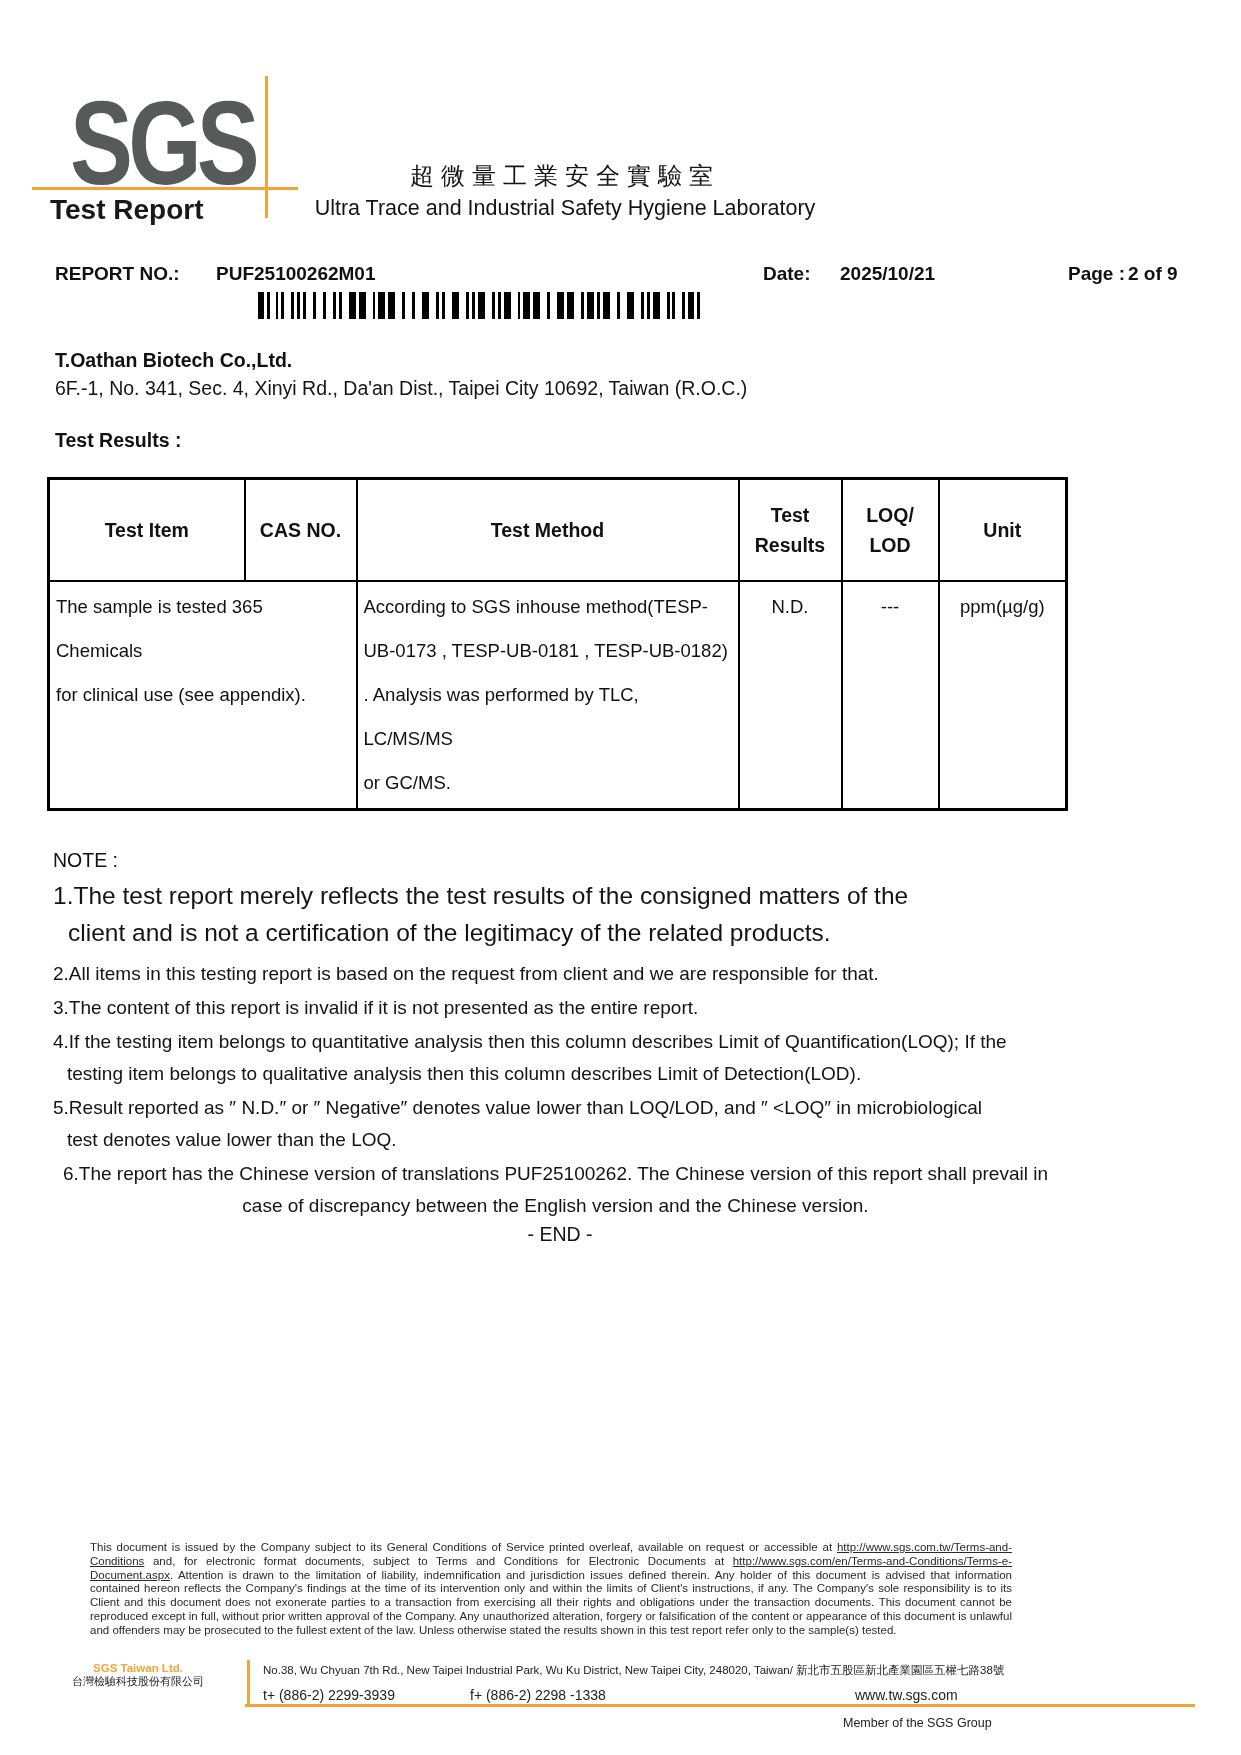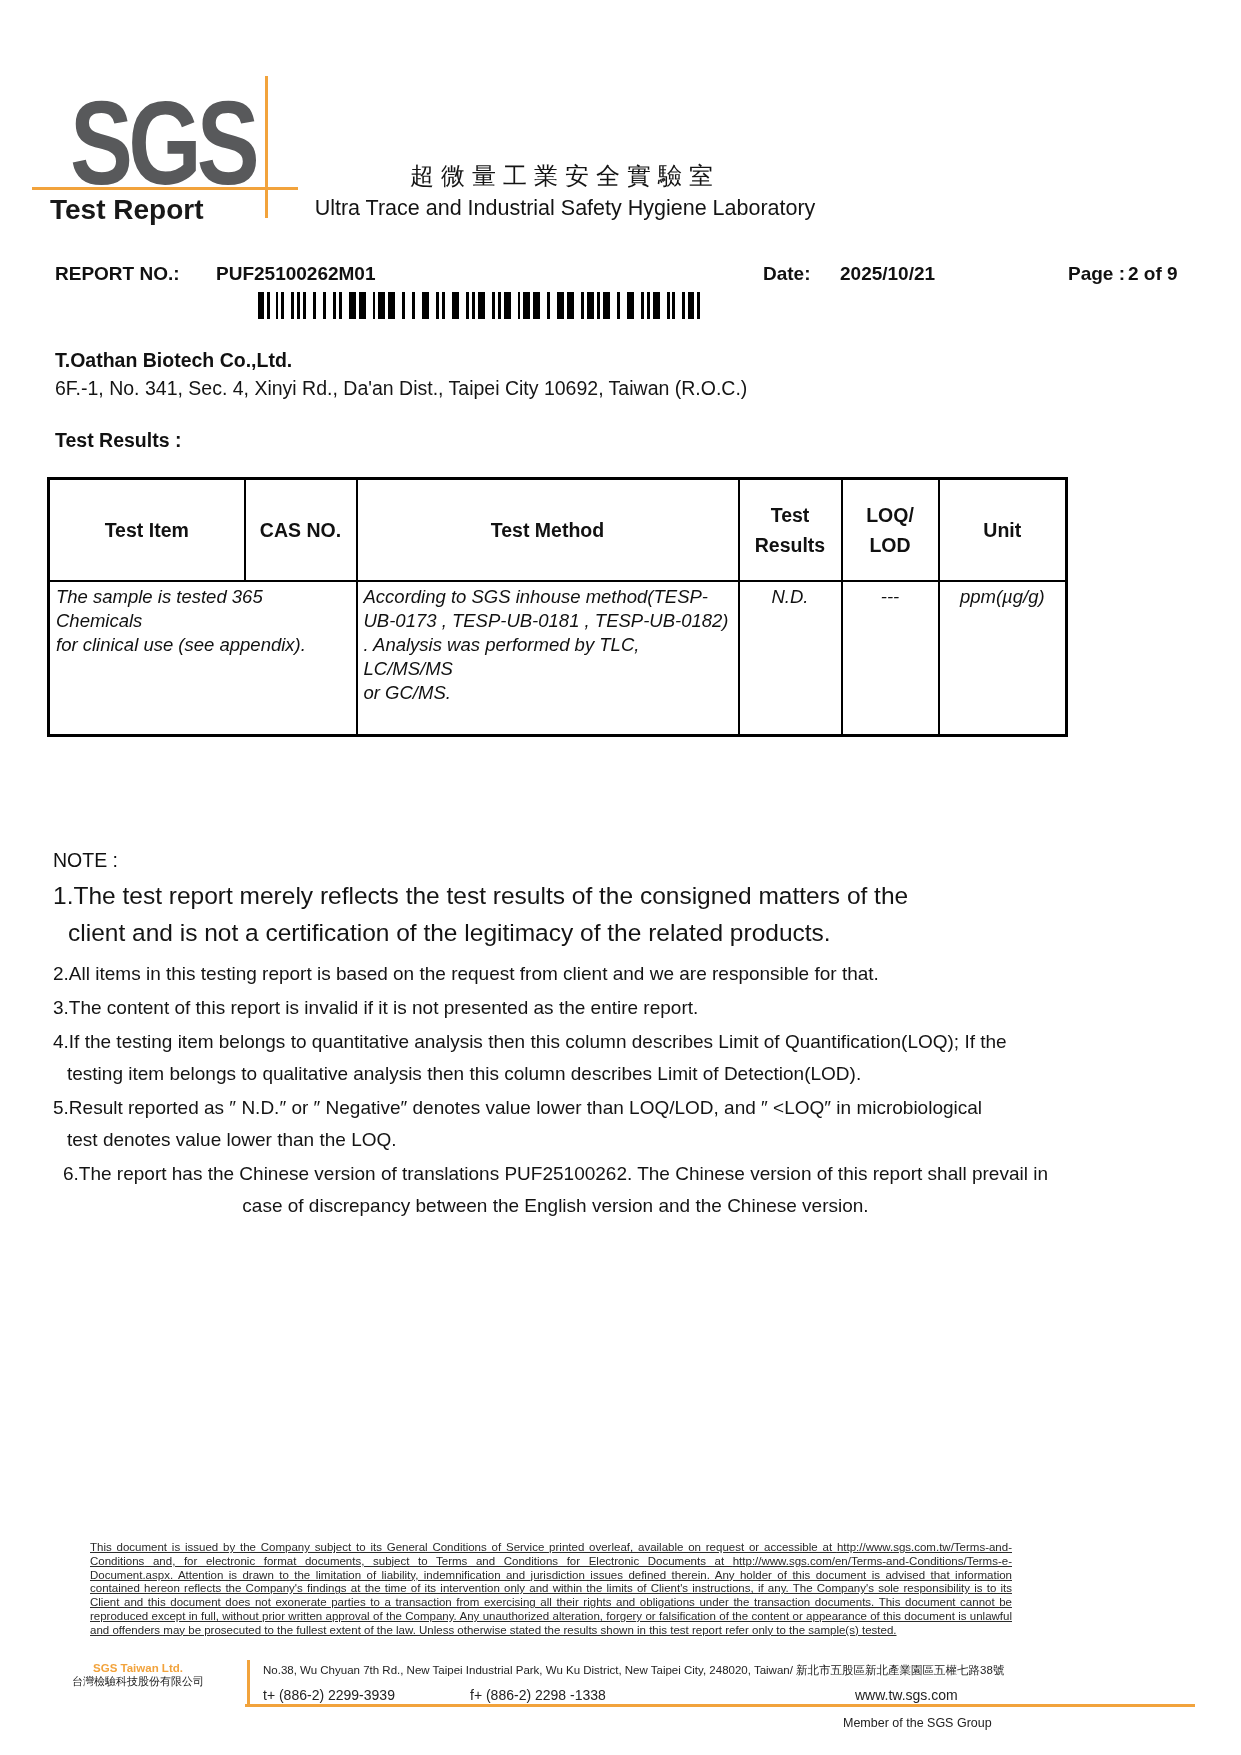--- a/index.html
+++ b/index.html
@@ -32,38 +32,38 @@
 
   
   .results-heading{position:absolute;left:55px;top:429px;font-size:19.5px;font-weight:700;color:#111;}
   table.results{position:absolute;left:47px;top:477px;width:1018px;border-collapse:collapse;
                 table-layout:fixed;border:3px solid #000;}
   table.results th,table.results td{border:2px solid #000;padding:3px 6px;color:#111;}
   table.results th{font-size:19.5px;font-weight:700;text-align:center;vertical-align:middle;
                    white-space:pre-line;height:94px;line-height:30px;}
   table.results td{font-size:18.5px;vertical-align:top;white-space:pre-line;}
   tr.r1 td{height:72px;line-height:29px;border-bottom:3px solid #000;}
-  tr.r2 td{height:146px;line-height:24px;font-style:italic;}
+  tr.r2 td{height:146px;line-height:44px;}
   td.c-center{text-align:center;} td.c-left{text-align:left;}
 
   
   .note-label{position:absolute;left:53px;top:849px;font-size:19.5px;color:#111;}
   .note1{position:absolute;left:53px;top:877px;width:965px;font-size:24.5px;line-height:37px;
          white-space:pre-line;padding-left:15px;text-indent:-15px;color:#141414;}
   .note-sm{position:absolute;left:53px;width:1005px;font-size:19px;line-height:32px;
            white-space:pre-line;color:#141414;}
   .note2{top:958px;} .note3{top:992px;}
   .note4{top:1026px;padding-left:14px;text-indent:-14px;}
   .note5{top:1092px;padding-left:14px;text-indent:-14px;}
   .note6{top:1158px;text-align:center;}
   .end-mark{position:absolute;left:0;top:1223px;width:1120px;text-align:center;font-size:19.5px;color:#141414;}
 
   
   .legal{position:absolute;left:90px;top:1541px;width:922px;font-size:11.5px;line-height:13.8px;
-         text-align:justify;color:#2a2a2a;text-decoration:underline;}
+         text-align:justify;color:#2a2a2a;}
   .legal .u{text-decoration:underline;}
   .f-company{position:absolute;left:58px;top:1662px;width:160px;text-align:center;}
   .f-company .en{font-size:11.5px;font-weight:700;}
   .f-company .zh{font-size:11px;color:#222;font-family:"Liberation Serif","DejaVu Serif",serif;}
   .f-vline{position:absolute;left:247px;top:1660px;width:3px;height:47px;}
   .f-addr{position:absolute;left:263px;top:1663px;width:930px;font-size:11.5px;color:#222;}
   .f-contact span{position:absolute;top:1687px;font-size:14px;color:#222;}
   .f-tel{left:263px;} .f-fax{left:470px;} .f-web{left:855px;}
   .f-hline{position:absolute;left:245px;top:1704px;width:950px;height:2.5px;}
   .f-member{position:absolute;left:843px;top:1716px;font-size:12.5px;color:#222;}
@@ -229,20 +229,21 @@
   <div class="note1">1.The test report merely reflects the test results of the consigned matters  of the
 client and is not a certification of the legitimacy of the related products.</div>
   <div class="note-sm note2">2.All items in this testing report is based on the request from client and we are responsible for that.</div>
   <div class="note-sm note3">3.The content of this report is invalid if it is not presented as the entire report.</div>
   <div class="note-sm note4">4.If the testing item belongs to quantitative analysis then this column describes Limit of Quantification(LOQ); If the
 testing item belongs to qualitative analysis then this column describes Limit of Detection(LOD).</div>
   <div class="note-sm note5">5.Result reported as ″ N.D.″  or ″ Negative″  denotes value lower than LOQ/LOD, and ″ &lt;LOQ″ in microbiological
 test denotes value lower than the LOQ.</div>
   <div class="note-sm note6">6.The report has the Chinese version of translations PUF25100262. The Chinese version of this report shall prevail in
 case of discrepancy between the English version and the Chinese version.</div>
+  <div class="end-mark">- END -</div>
 
   <div class="legal"><span>This document is issued by the Company subject to its General Conditions of Service printed overleaf, available on request or accessible at </span><span class="u">http://www.sgs.com.tw/Terms-and-Conditions</span><span> and, for electronic format documents, subject to Terms and Conditions for Electronic Documents at </span><span class="u">http://www.sgs.com/en/Terms-and-Conditions/Terms-e-Document.aspx</span><span>. Attention is drawn to the limitation of liability, indemnification and jurisdiction issues defined therein. Any holder of this document is advised that information contained hereon reflects the Company's findings at the time of its intervention only and within the limits of Client's instructions, if any. The Company's sole responsibility is to its Client and this document does not exonerate parties to a transaction from exercising all their rights and obligations under the transaction documents. This document cannot be reproduced except in full, without prior written approval of the Company. Any unauthorized alteration, forgery or falsification of the content or appearance of this document is unlawful and offenders may be prosecuted to the fullest extent of the law. Unless otherwise stated the results shown in this test report refer only to the sample(s) tested.</span></div>
 
   <div class="f-company">
     <div class="en accent-fg" style="color: rgb(242, 163, 60);">SGS Taiwan Ltd.</div>
     <div class="zh">台灣檢驗科技股份有限公司</div>
   </div>
   <div class="f-vline accent-bg" style="background: rgb(242, 163, 60);"></div>
   <div class="f-addr">No.38, Wu Chyuan 7th Rd., New Taipei Industrial Park, Wu Ku District, New Taipei City, 248020, Taiwan/ 新北市五股區新北產業園區五權七路38號</div>
   <div class="f-contact">

